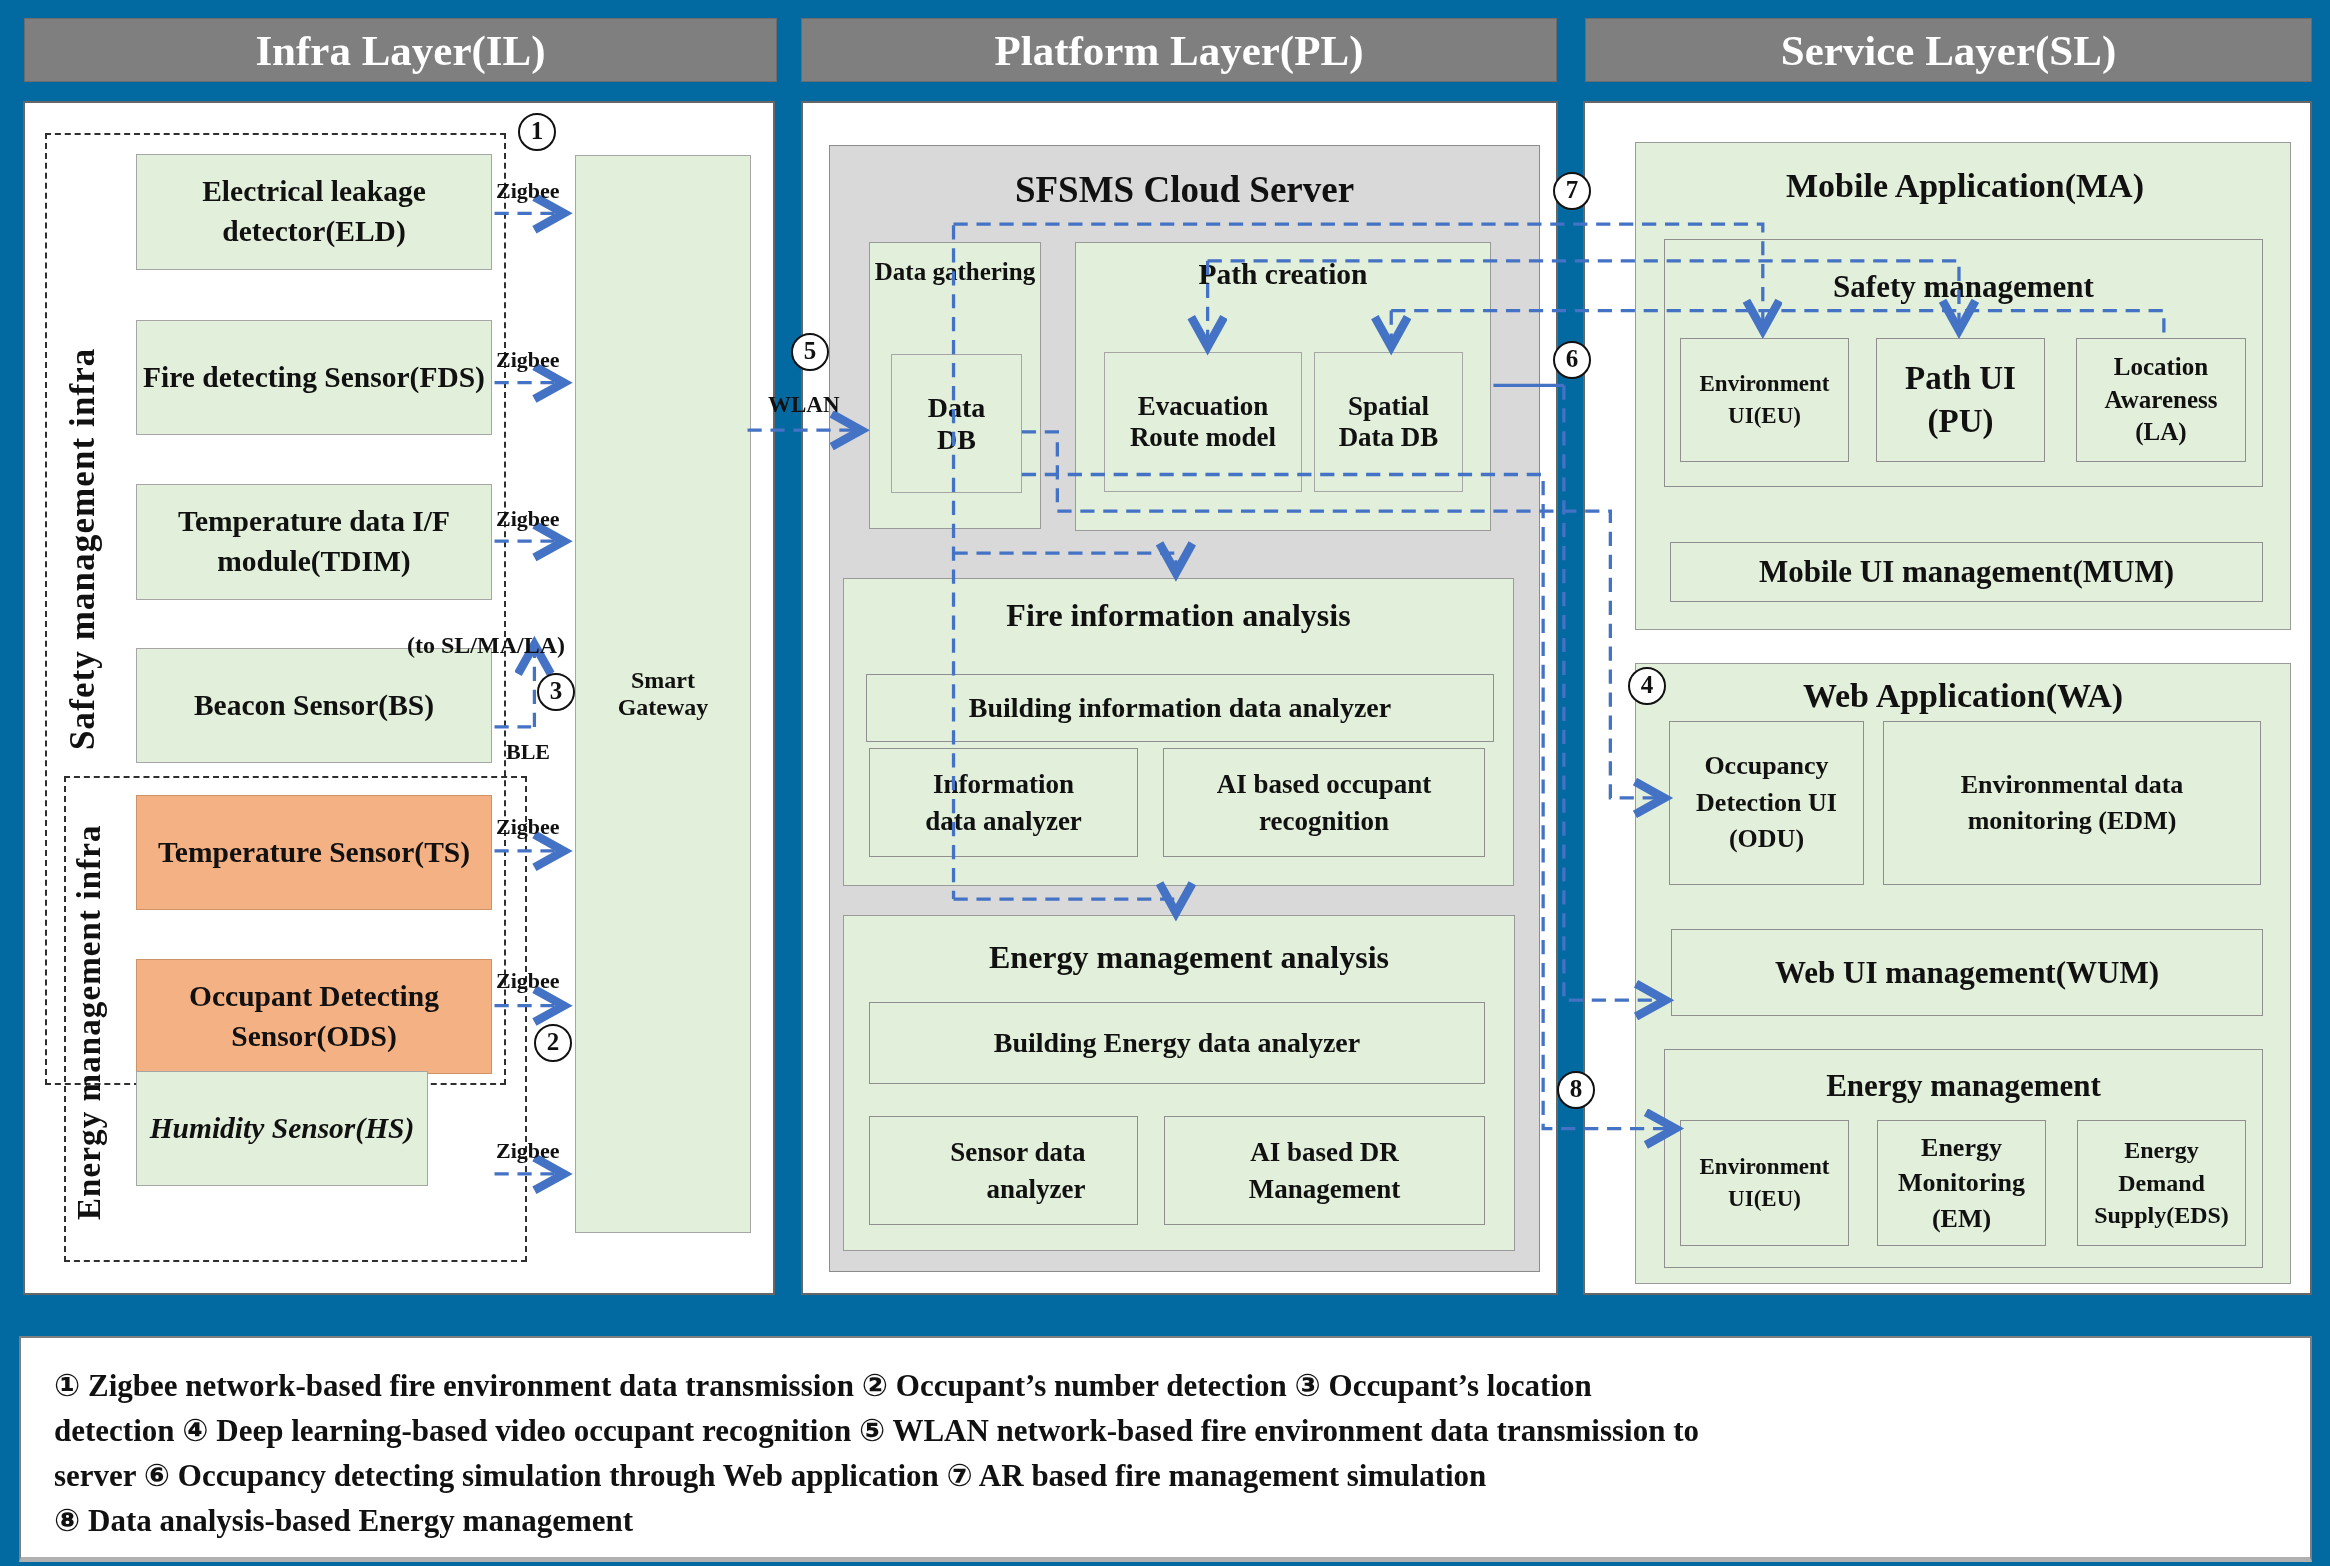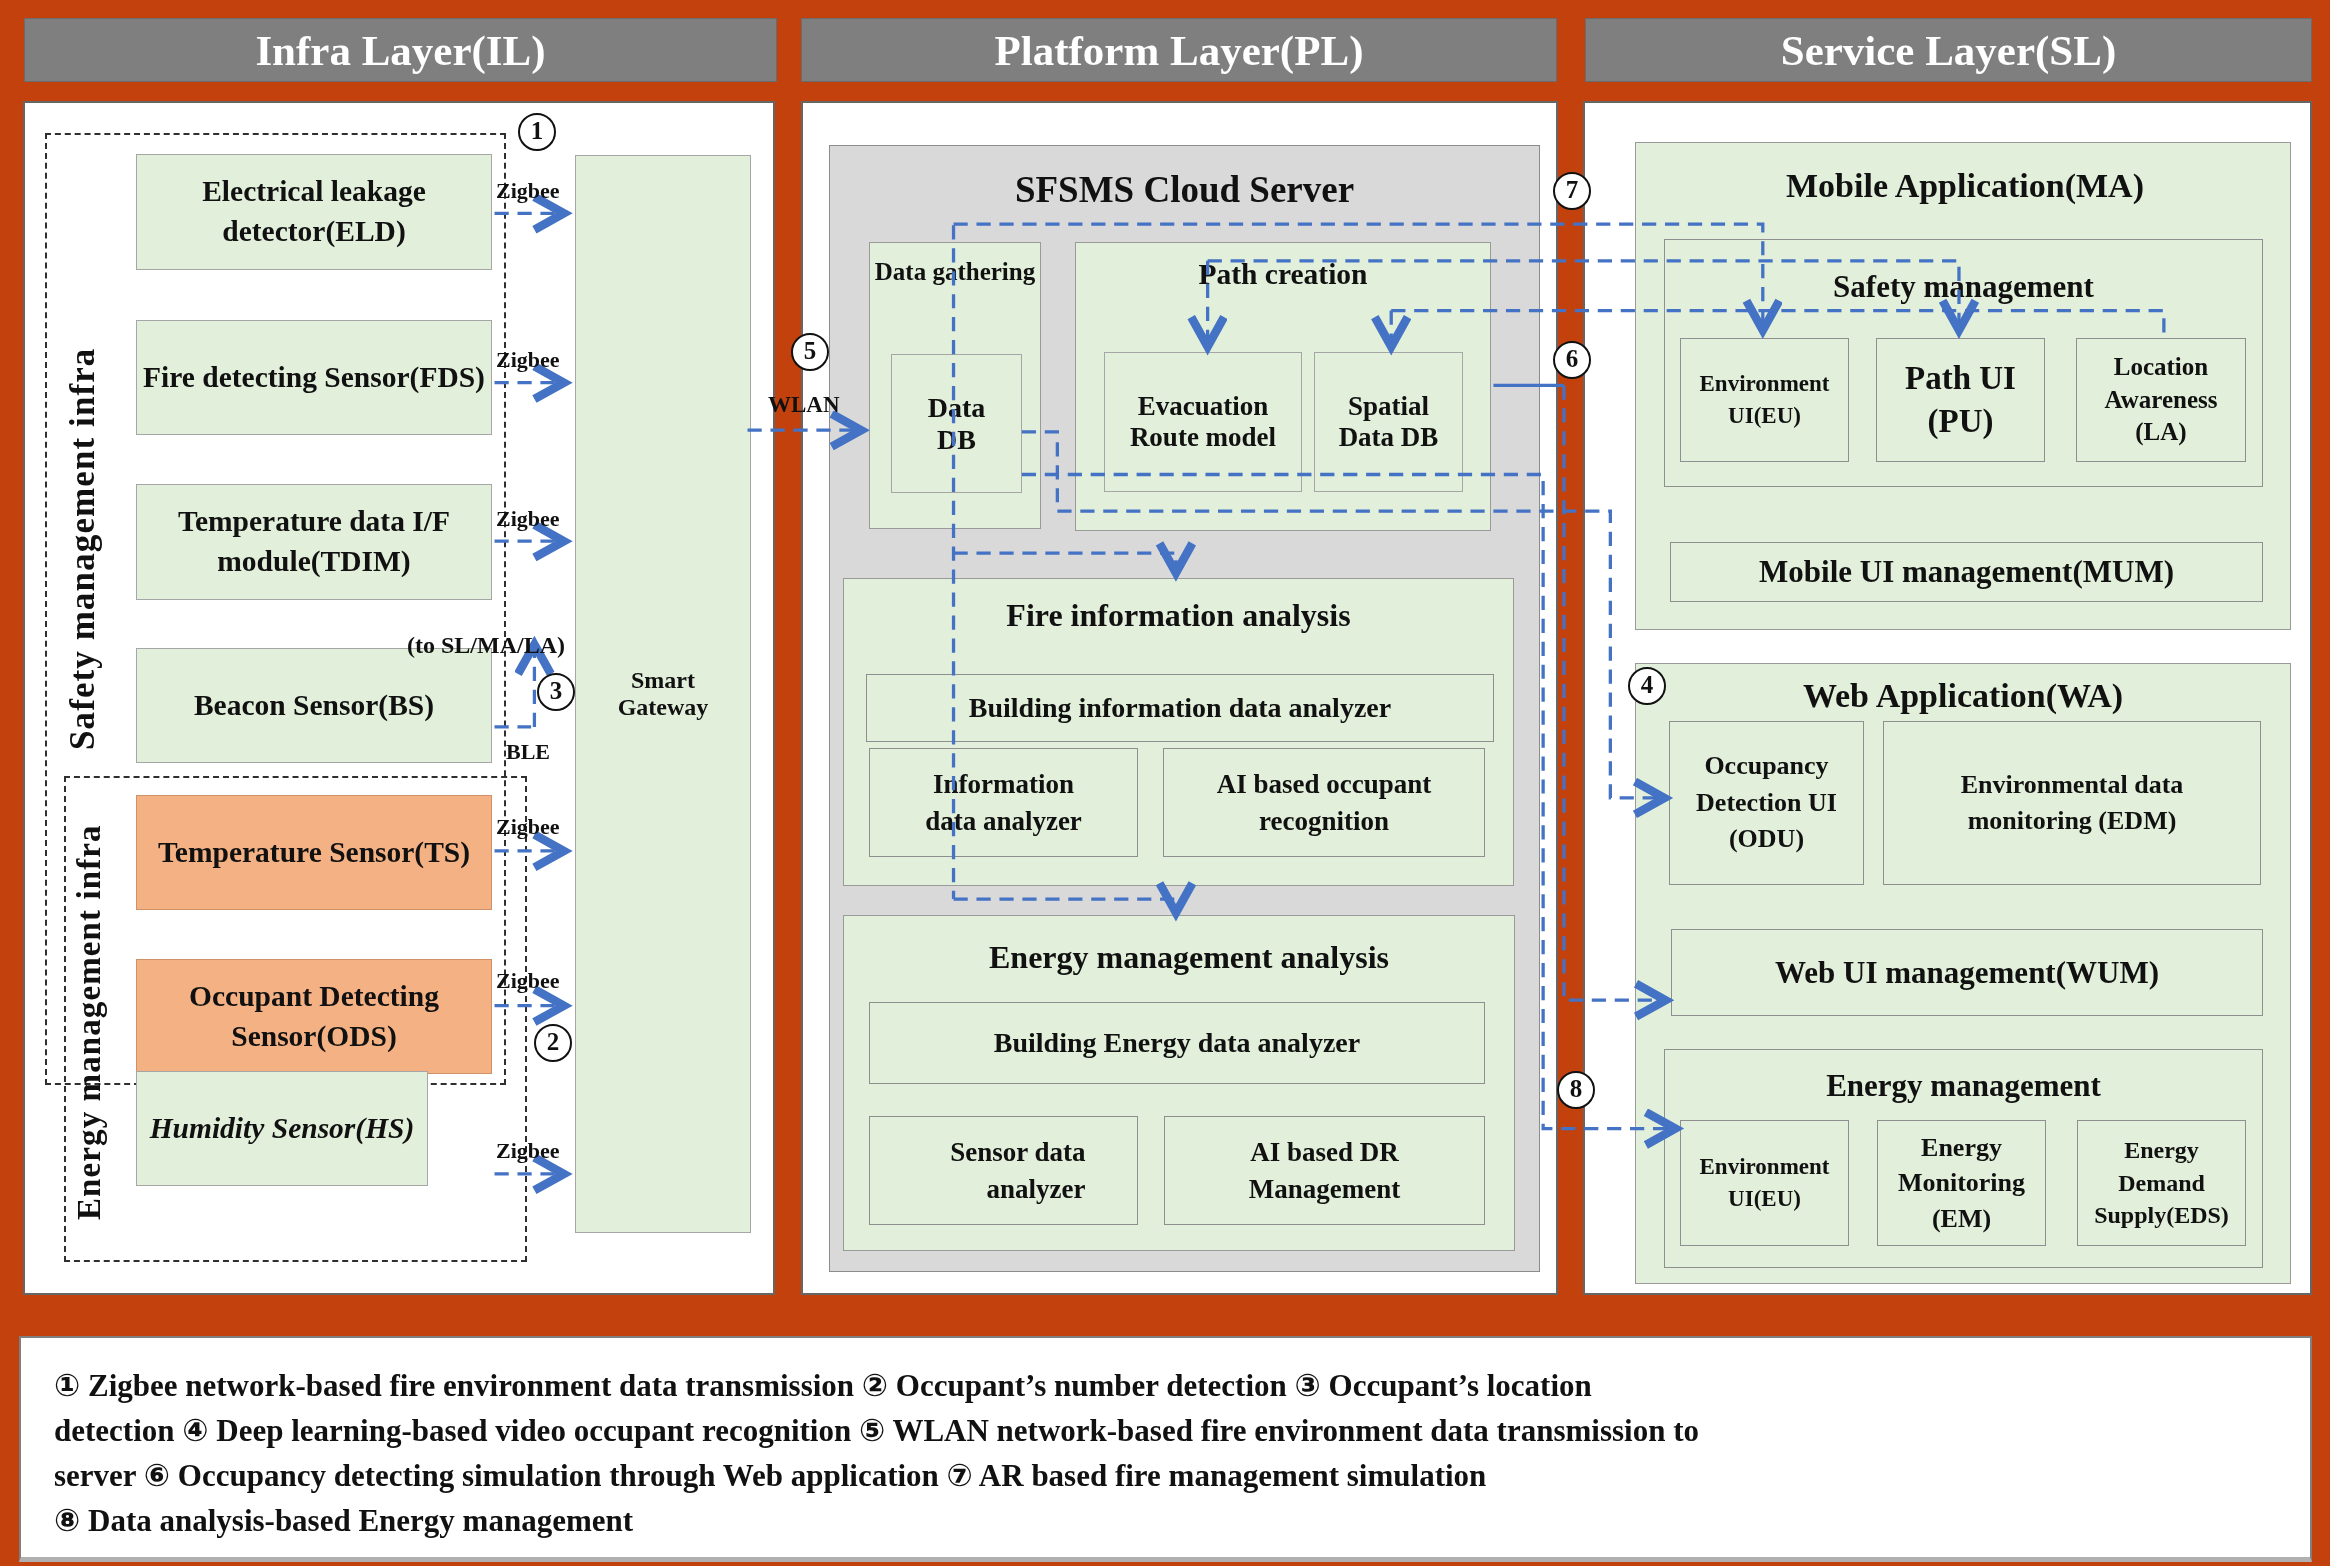--- a/index.html
+++ b/index.html
@@ -1,16 +1,16 @@
 <!DOCTYPE html>
 <html style="font-size:8.7px"><head>
 <meta charset="utf-8">
 <style>
   html,body{margin:0;padding:0;background:#ffffff;}
-  .canvas{position:relative;width:2330px;height:1567px;background:#c2410c;
+  .canvas{position:relative;width:2330px;height:1567px;background:#0369a1;
           font-family:"Liberation Serif","DejaVu Serif",serif;font-weight:bold;color:#111;}
   .abs{position:absolute;box-sizing:border-box;}
   .hdr{background:#7f7f7f;color:#fff;text-align:center;font-size:43px;line-height:64px;border:1.1px solid #6b6b6b;}
   .colbox{background:#fff;border:2.2px solid #666;}
   .dashbox{border:2.7px dashed #2f2f2f;background:transparent;}
   .gbox{background:#e2efda;border:1.6px solid #a6a6a6;display:flex;align-items:center;justify-content:center;text-align:center;}
   .obox{background:#f4b183;border:1.6px solid #cf9166;display:flex;align-items:center;justify-content:center;text-align:center;}
   .graypanel{background:#d9d9d9;border:1.6px solid #8c8c8c;}
   .panel{background:#e2efda;border:1.6px solid #9a9a9a;}
   .innerbar{background:#e2efda;border:1.6px solid #8f8f8f;display:flex;align-items:center;justify-content:center;text-align:center;}

